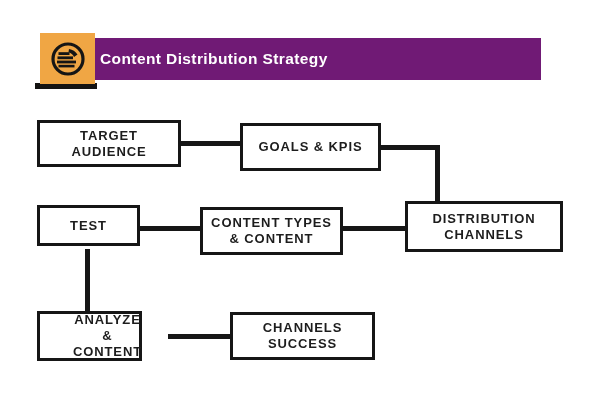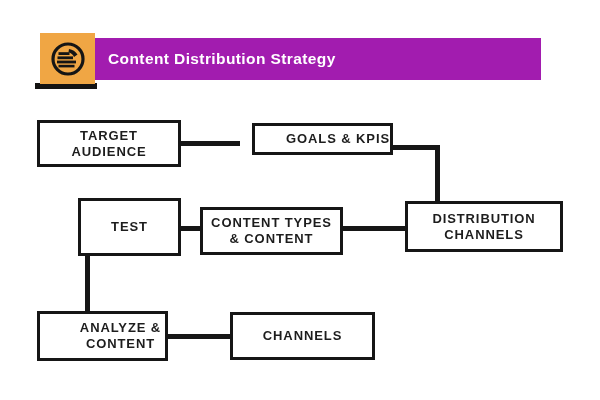--- a/index.html
+++ b/index.html
@@ -3,43 +3,43 @@
 <meta charset="utf-8">
 <style>
   html,body{margin:0;padding:0;background:#ffffff;}
   .canvas{
     position:relative;width:600px;height:400px;background:#ffffff;overflow:hidden;
     font-family:"Liberation Sans",sans-serif;
   }
   
   .logo-shadow{position:absolute;left:35px;top:83px;width:62px;height:6px;background:#141312;}
   .header-bar{
-    position:absolute;left:95px;top:38px;width:446px;height:42px;background:#a21caf;
-    display:flex;align-items:center;padding-left:13px;box-sizing:border-box;
+    position:absolute;left:95px;top:38px;width:446px;height:42px;background:#701a75;
+    display:flex;align-items:center;padding-left:5px;box-sizing:border-box;
   }
   .header-title{
     color:#ffffff;font-size:15.5px;font-weight:bold;letter-spacing:0.4px;white-space:nowrap;
   }
   .logo-square{
     position:absolute;left:40px;top:33px;width:55px;height:51px;background:#F0A644;
     display:flex;align-items:center;justify-content:center;
   }
   
   .node{
     position:absolute;background:#ffffff;border:3px solid #161616;box-sizing:border-box;
     display:flex;flex-direction:column;align-items:center;justify-content:center;
     font-weight:bold;font-size:13px;letter-spacing:0.9px;color:#1d1d1d;
     text-align:center;line-height:1.22;
   }
   #node-target      {left:37px; top:120px;width:144px;height:47px;text-align:center;}
-  #node-goals       {left:252px;top:123px;width:141px;height:32px;align-items:flex-end;}
+  #node-goals       {left:240px;top:123px;width:141px;height:48px;}
   #node-distribution{left:405px;top:201px;width:158px;height:51px;}
   #node-content     {left:200px;top:207px;width:143px;height:48px;}
-  #node-test        {left:37px; top:198px;width:103px;height:58px;margin-left:41px;}
-  #node-analyze     {left:37px; top:311px;width:131px;height:50px;padding-left:36px;}
+  #node-test        {left:37px; top:205px;width:103px;height:41px;}
+  #node-analyze     {left:37px; top:311px;width:105px;height:50px;padding-left:36px;}
   #node-replicate   {left:230px;top:312px;width:145px;height:48px;}
   
   .conn{position:absolute;background:#161616;}
   #conn-ta-gk   {left:181px;top:141px;width:59px;height:5px;}
   #conn-gk-elbow{left:381px;top:145px;width:59px;height:5px;}
   #conn-gk-dc   {left:435px;top:145px;width:5px;height:59px;}
   #conn-ct-dc   {left:343px;top:226px;width:62px;height:5px;}
   #conn-test-ct {left:140px;top:226px;width:60px;height:5px;}
   #conn-test-ai {left:85px; top:249px;width:5px;height:65px;}
   #conn-ai-rs   {left:168px;top:334px;width:62px;height:5px;}
@@ -95,15 +95,16 @@
     <span>TEST</span>
   </div>
 
   <div class="node" id="node-analyze">
     <span>ANALYZE &amp;</span>
     <span>CONTENT</span>
   </div>
 
   <div class="node" id="node-replicate">
     <span>CHANNELS</span>
+    <span>SUCCESS</span>
   </div>
 
 </div>
 
 </body></html>

